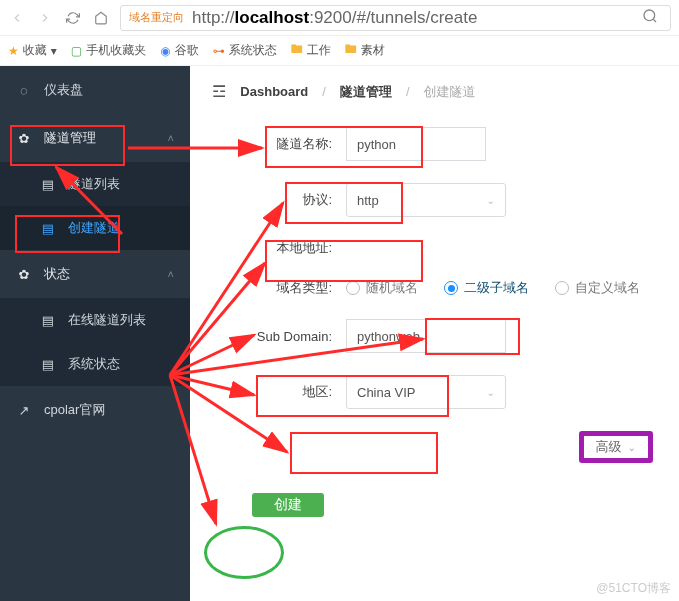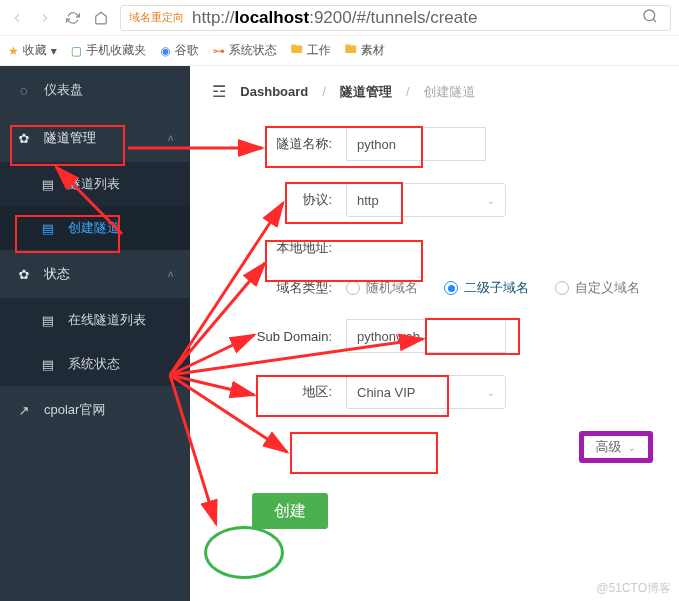--- a/index.html
+++ b/index.html
@@ -49,21 +49,21 @@
 .field-select .caret { position: absolute; right: 10px; color: #bbb; font-size: 10px; }
 
 .radio-group { display: flex; align-items: center; gap: 26px; }
 .radio-item { display: flex; align-items: center; gap: 6px; cursor: pointer; color: #777; font-size: 13px; }
 .radio-circle { width: 14px; height: 14px; border: 1px solid #bbb; border-radius: 50%; display: inline-flex; align-items: center; justify-content: center; }
 .radio-item.selected { color: #0c4a6e; }
 .radio-item.selected .radio-circle { border-color: #1890ff; }
 .radio-item.selected .radio-circle::after { content: ""; width: 7px; height: 7px; background: #1890ff; border-radius: 50%; }
 
 .btn-advanced { display: inline-flex; align-items: center; gap: 6px; height: 32px; border: 5px solid #a21caf; border-radius: 3px; padding: 0 12px; color: #666; background: #fff; cursor: pointer; margin-left: auto; font-size: 13px; }
-.btn-create { height: 36px; background: #4caf50; color: #fff; border: none; border-radius: 3px; padding: 0 22px; font-size: 16px; cursor: pointer; }
+.btn-create { height: 24px; background: #4caf50; color: #fff; border: none; border-radius: 3px; padding: 0 22px; font-size: 14px; cursor: pointer; }
 .actions-advanced { display: flex; justify-content: flex-end; padding-right: 4px; }
 .actions-submit { padding-left: 10px; margin-top: 8px; }
 
 .watermark { position: absolute; right: 8px; bottom: 4px; color: #ccc; font-size: 12px; }
 
 
 .red-box { position: absolute; border: 2px solid #ff2a2a; pointer-events: none; z-index: 90; }
 .green-ellipse { position: absolute; border: 3px solid #3ab54a; border-radius: 50%; pointer-events: none; z-index: 90; }
 
 

